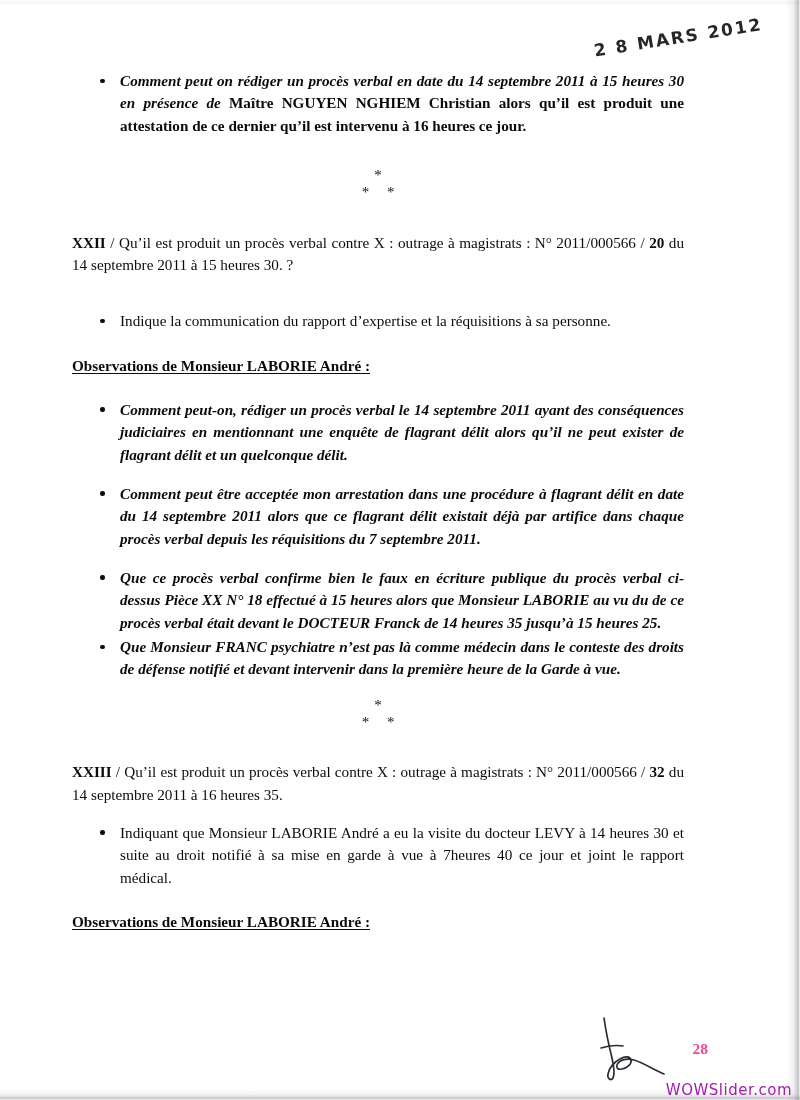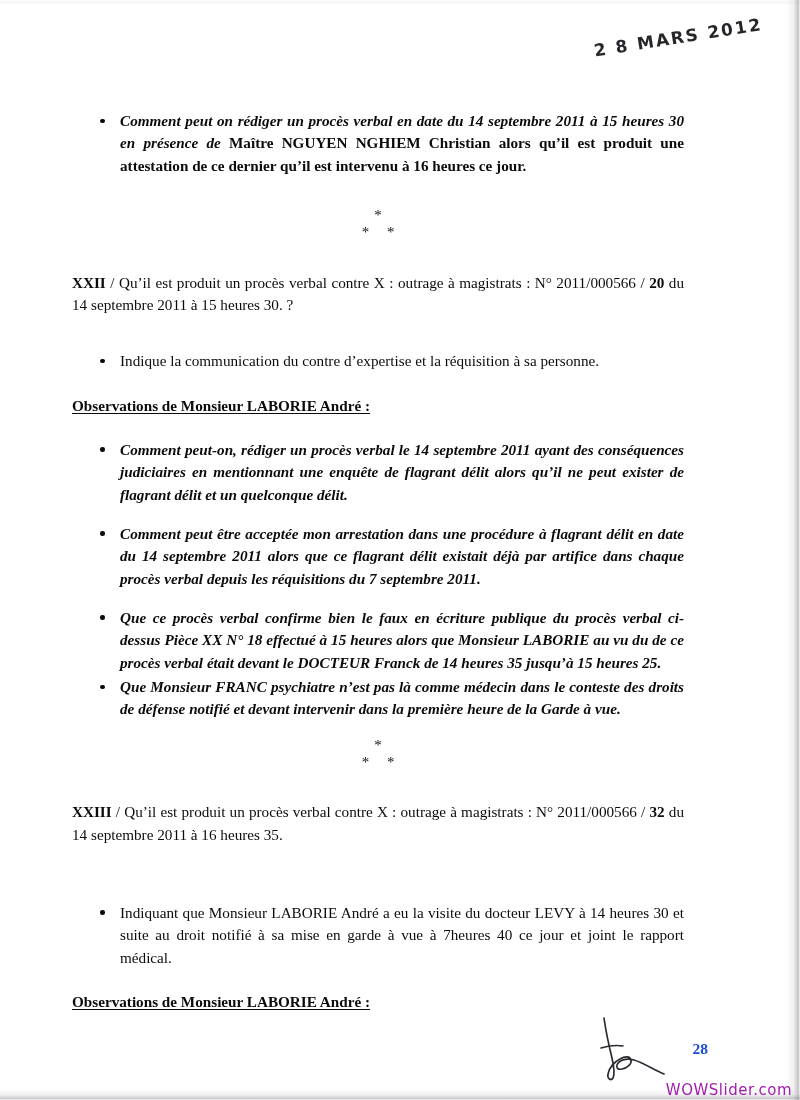--- a/index.html
+++ b/index.html
@@ -113,21 +113,20 @@
     background: #0b0b0b;
     border-radius: 50%;
   }
   li.italic-bullet {
     font-style: italic;
     font-weight: 700;
   }
   li.roman-bullet {
     font-style: normal;
     font-weight: 400;
-    margin-top: 40px;
   }
 
   .lead-italic {
     font-style: italic;
     font-weight: 700;
   }
   .tail-roman {
     font-style: normal;
     font-weight: 700;
   }
@@ -147,21 +146,21 @@
   .gap-m  { height: 22px; }
   .gap-l  { height: 30px; }
 
   
   .page-number {
     position: absolute;
     right: 92px;
     bottom: 42px;
     font-size: 15.5px;
     font-weight: 700;
-    color: #1d4ed8;
+    color: #ec4899;
   }
   .signature {
     position: absolute;
     left: 592px;
     bottom: 12px;
     width: 96px;
     height: 76px;
   }
   .signature svg { display: block; }
   .watermark {
@@ -202,21 +201,21 @@
     </div>
 
     <div class="gap-l"></div>
 
     <p class="section-head"><span class="roman">XXII</span><span> / Qu’il est produit un procès verbal  contre X : outrage à magistrats : N° 2011/000566 / </span><span class="roman">20</span><span> du 14 septembre 2011 à 15 heures 30. ?</span></p>
 
     <div class="gap-s"></div>
 
     <ul class="bullets">
       <li class="roman-bullet" style="margin-top:18px;">
-        <span class="dot"></span><span>Indique la communication du contre d’expertise et la réquisition à sa personne.</span>
+        <span class="dot"></span><span>Indique la communication du rapport d’expertise et la réquisitions à sa personne.</span>
       </li>
     </ul>
 
     <div class="gap-m"></div>
 
     <p class="obs-head">Observations de Monsieur LABORIE André :</p>
 
     <div class="gap-m"></div>
 
     <ul class="bullets">

